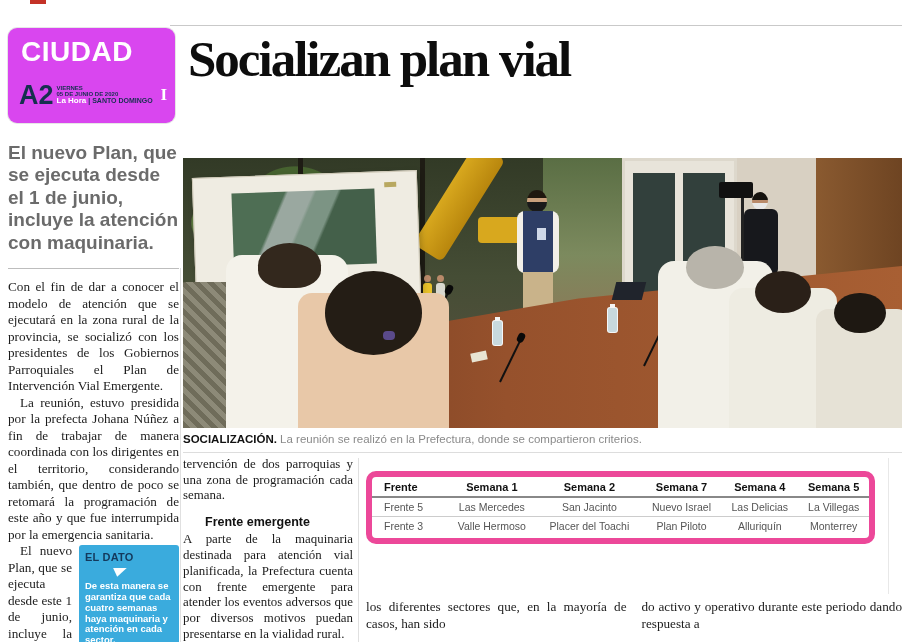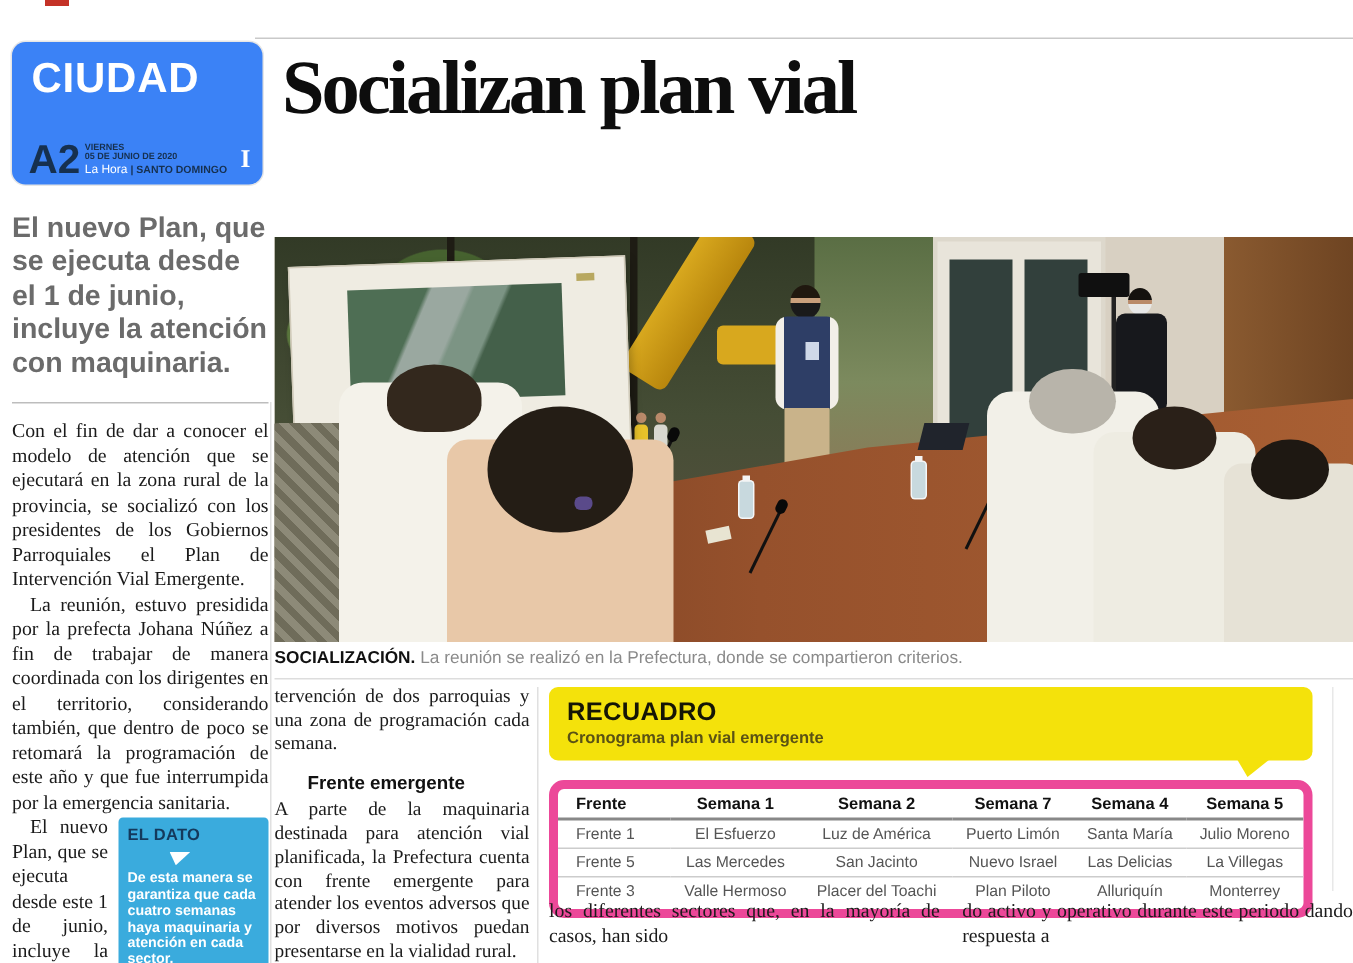--- a/index.html
+++ b/index.html
@@ -3,30 +3,30 @@
 <meta charset="utf-8">
 <style>
   html,body{margin:0;padding:0;background:#ffffff;}
   body{width:902px;height:642px;position:relative;overflow:hidden;
        font-family:"Liberation Sans",sans-serif;-webkit-font-smoothing:antialiased;}
   .abs{position:absolute;}
 
   
   .top-rule{left:170px;top:25px;width:732px;height:1px;background:#c9c9c9;}
   .red-mark{left:30px;top:0;width:16px;height:4px;background:#c43227;}
-  .badge{left:8px;top:28px;width:167px;height:95px;background:#3b82f6;border-radius:9px;
+  .badge{left:8px;top:28px;width:167px;height:95px;background:#d946ef;border-radius:9px;
          box-shadow:0 0 0 1px #e6e6e6;}
   .badge .section{position:absolute;left:13px;top:8px;color:#fff;font-weight:bold;
          font-size:28px;letter-spacing:.5px;}
-  .badge .bottomrow{position:absolute;left:11px;right:8px;bottom:5px;display:flex;align-items:flex-end;}
+  .badge .bottomrow{position:absolute;left:11px;right:8px;bottom:16px;display:flex;align-items:center;}
   .badge .pageno{font-size:27px;font-weight:800;color:#16304f;line-height:.85;}
   .badge .datecol{margin-left:3px;line-height:1.05;padding-bottom:1px;}
   .badge .weekday,.badge .date{font-size:6px;font-weight:bold;color:#16304f;display:block;}
   .badge .brandline{display:block;font-size:7px;font-weight:bold;color:#16304f;}
-  .badge .brand{color:#ffffff;font-weight:400;font-size:8px;}
+  .badge .brand{color:#ffffff;font-weight:700;font-size:8px;}
   .badge .edmark{margin-left:auto;color:#fff;font-family:"Liberation Serif",serif;
          font-size:17px;font-weight:bold;padding-bottom:2px;}
 
   
   .headline{left:188px;top:30px;width:714px;color:#0d0d0d;
             font-family:"Liberation Serif",serif;font-weight:700;
             font-size:51px;line-height:58px;letter-spacing:-2px;}
 
   
   .leftcol{left:8px;top:142px;width:171px;}
@@ -280,45 +280,32 @@
 <div class="abs midcol">
   <div class="bodytext">
     <p>tervención de dos parroquias y una zona de programación cada semana.</p>
     <div class="subhead">Frente emergente</div>
     <p>A parte de la maquinaria destinada para atención vial planificada, la Prefectura cuenta con frente emergente para atender los eventos adversos que por diversos motivos puedan presentarse en la vialidad rural.</p>
 
   </div>
 </div>
 
 <div class="abs recuadro">
-  <div class="rec-header">
-    <div class="rec-title">RECUADRO</div>
-    <div class="rec-sub">Cronograma plan vial emergente</div>
-    <div class="rec-tail"></div>
-  </div>
   <table class="rec-table">
     <thead>
       <tr>
         <th>Frente</th>
         <th>Semana 1</th>
         <th>Semana 2</th>
         <th>Semana 7</th>
         <th>Semana 4</th>
         <th>Semana 5</th>
       </tr>
     </thead>
     <tbody>
-      <tr>
-        <td>Frente 1</td>
-        <td>El Esfuerzo</td>
-        <td>Luz de América</td>
-        <td>Puerto Limón</td>
-        <td>Santa María</td>
-        <td>Julio Moreno</td>
-      </tr>
       <tr>
         <td>Frente 5</td>
         <td>Las Mercedes</td>
         <td>San Jacinto</td>
         <td>Nuevo Israel</td>
         <td>Las Delicias</td>
         <td>La Villegas</td>
       </tr>
       <tr>
         <td>Frente 3</td>

